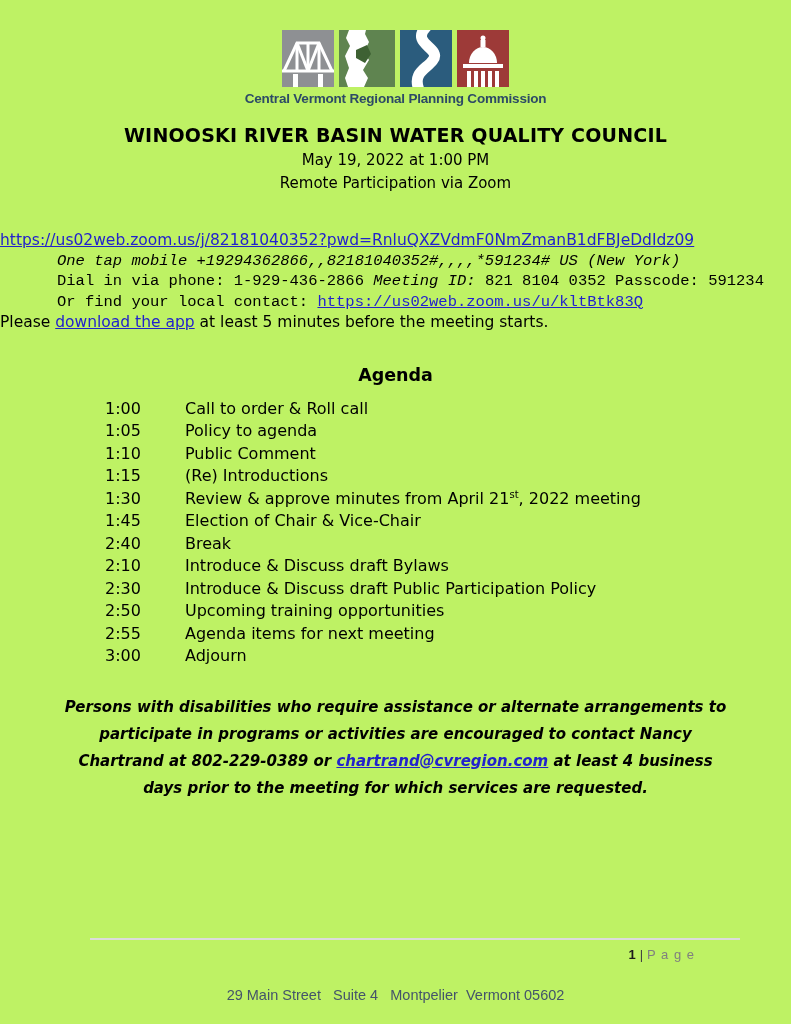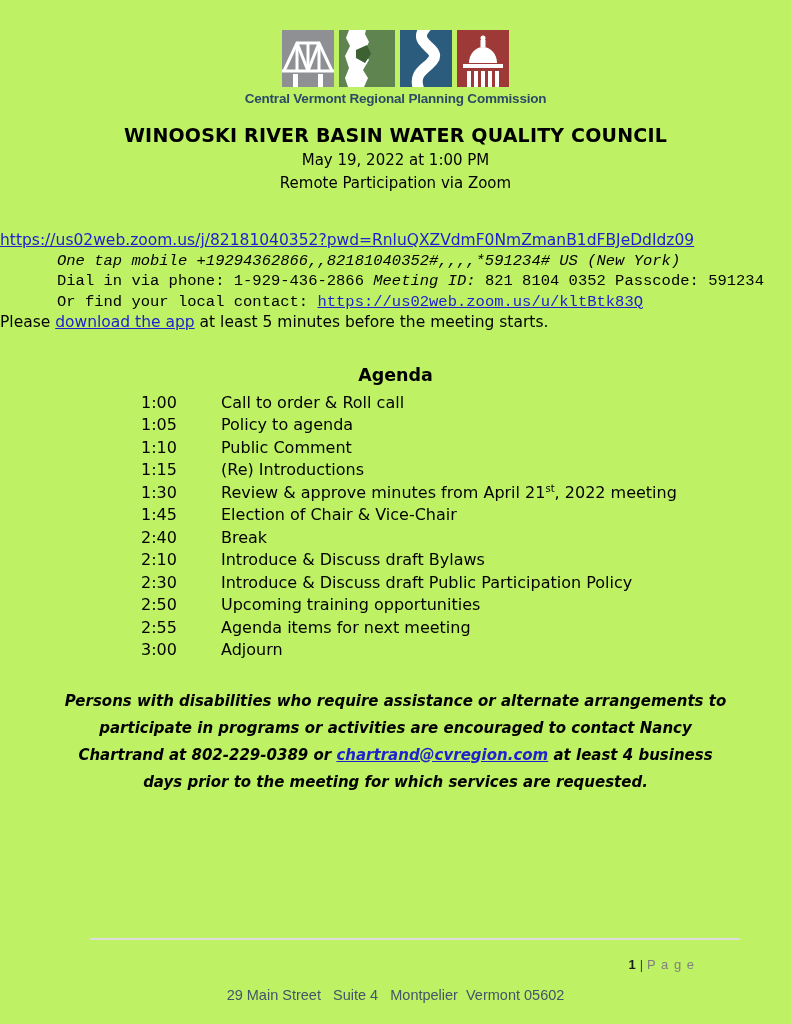--- a/index.html
+++ b/index.html
@@ -29,21 +29,21 @@
   .doc-title{font-size:19px;font-weight:bold;letter-spacing:0.2px;}
   .doc-sub{font-size:15px;margin-top:5px;}
   
   .zoom-block{margin-top:38px;font-size:15.5px;line-height:20.5px;}
   .zl-center{text-align:left;}
   .zl-left{margin-left:57px;font-family:Liberation Mono, monospace;}
   a.link{color:#2222cc;text-decoration:underline;cursor:pointer;}
   .italic{font-style:italic;}
   
   .agenda-heading{margin-top:32px;text-align:center;font-size:17.5px;font-weight:bold;}
-  .agenda-list{margin-top:7px;padding-left:36px;}
+  .agenda-list{margin-top:13px;}
   .agenda-row{display:flex;padding-left:105px;font-size:16px;line-height:22.5px;}
   .agenda-time{width:80px;flex:0 0 80px;}
   .agenda-desc{width:480px;}
   sup{font-size:10px;vertical-align:super;line-height:0;}
   
   .notice{
     margin:26px auto 0 auto;
     width:670px;
     text-align:center;
     font-weight:bold;
@@ -61,21 +61,21 @@
   .footer-address{
     padding-top:7px;
     text-align:center;
     font-family:"Liberation Sans",sans-serif;
     font-size:14.5px;
     line-height:20px;
     color:#44546a;
     white-space:pre;
   }
   .page-num{
-    position:absolute;top:19px;right:96px;
+    position:absolute;top:9px;right:96px;
     font-family:"Liberation Sans",sans-serif;
     font-size:13px;color:#404040;
     white-space:pre;
   }
   .page-num .num{font-weight:bold;color:#1a1a1a;}
   .page-num .bar{padding:0 4px;color:#404040;}
   .page-num .lbl{color:#7f7f7f;letter-spacing:1px;}
 </style>
 </head>
 <body>

